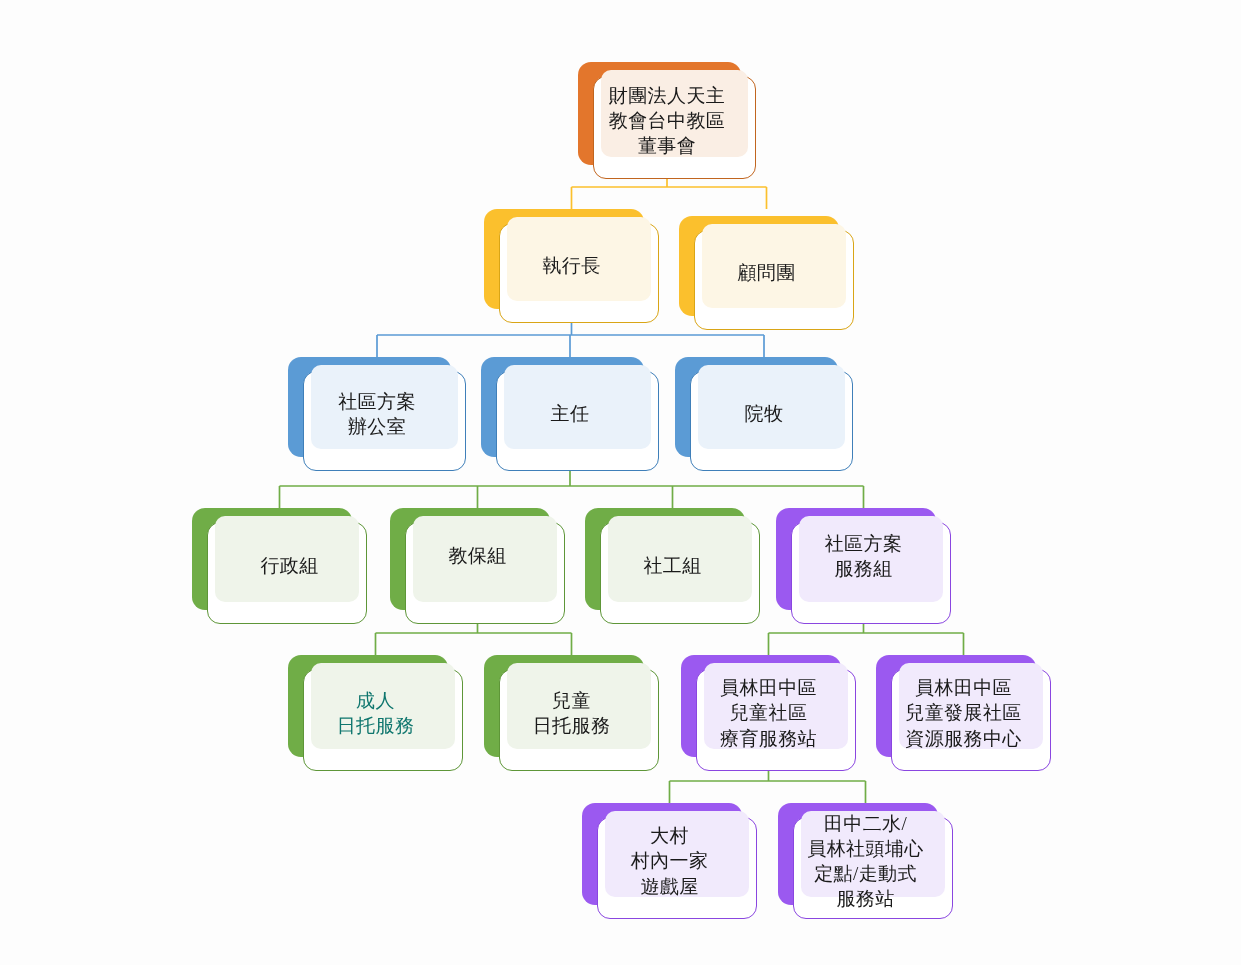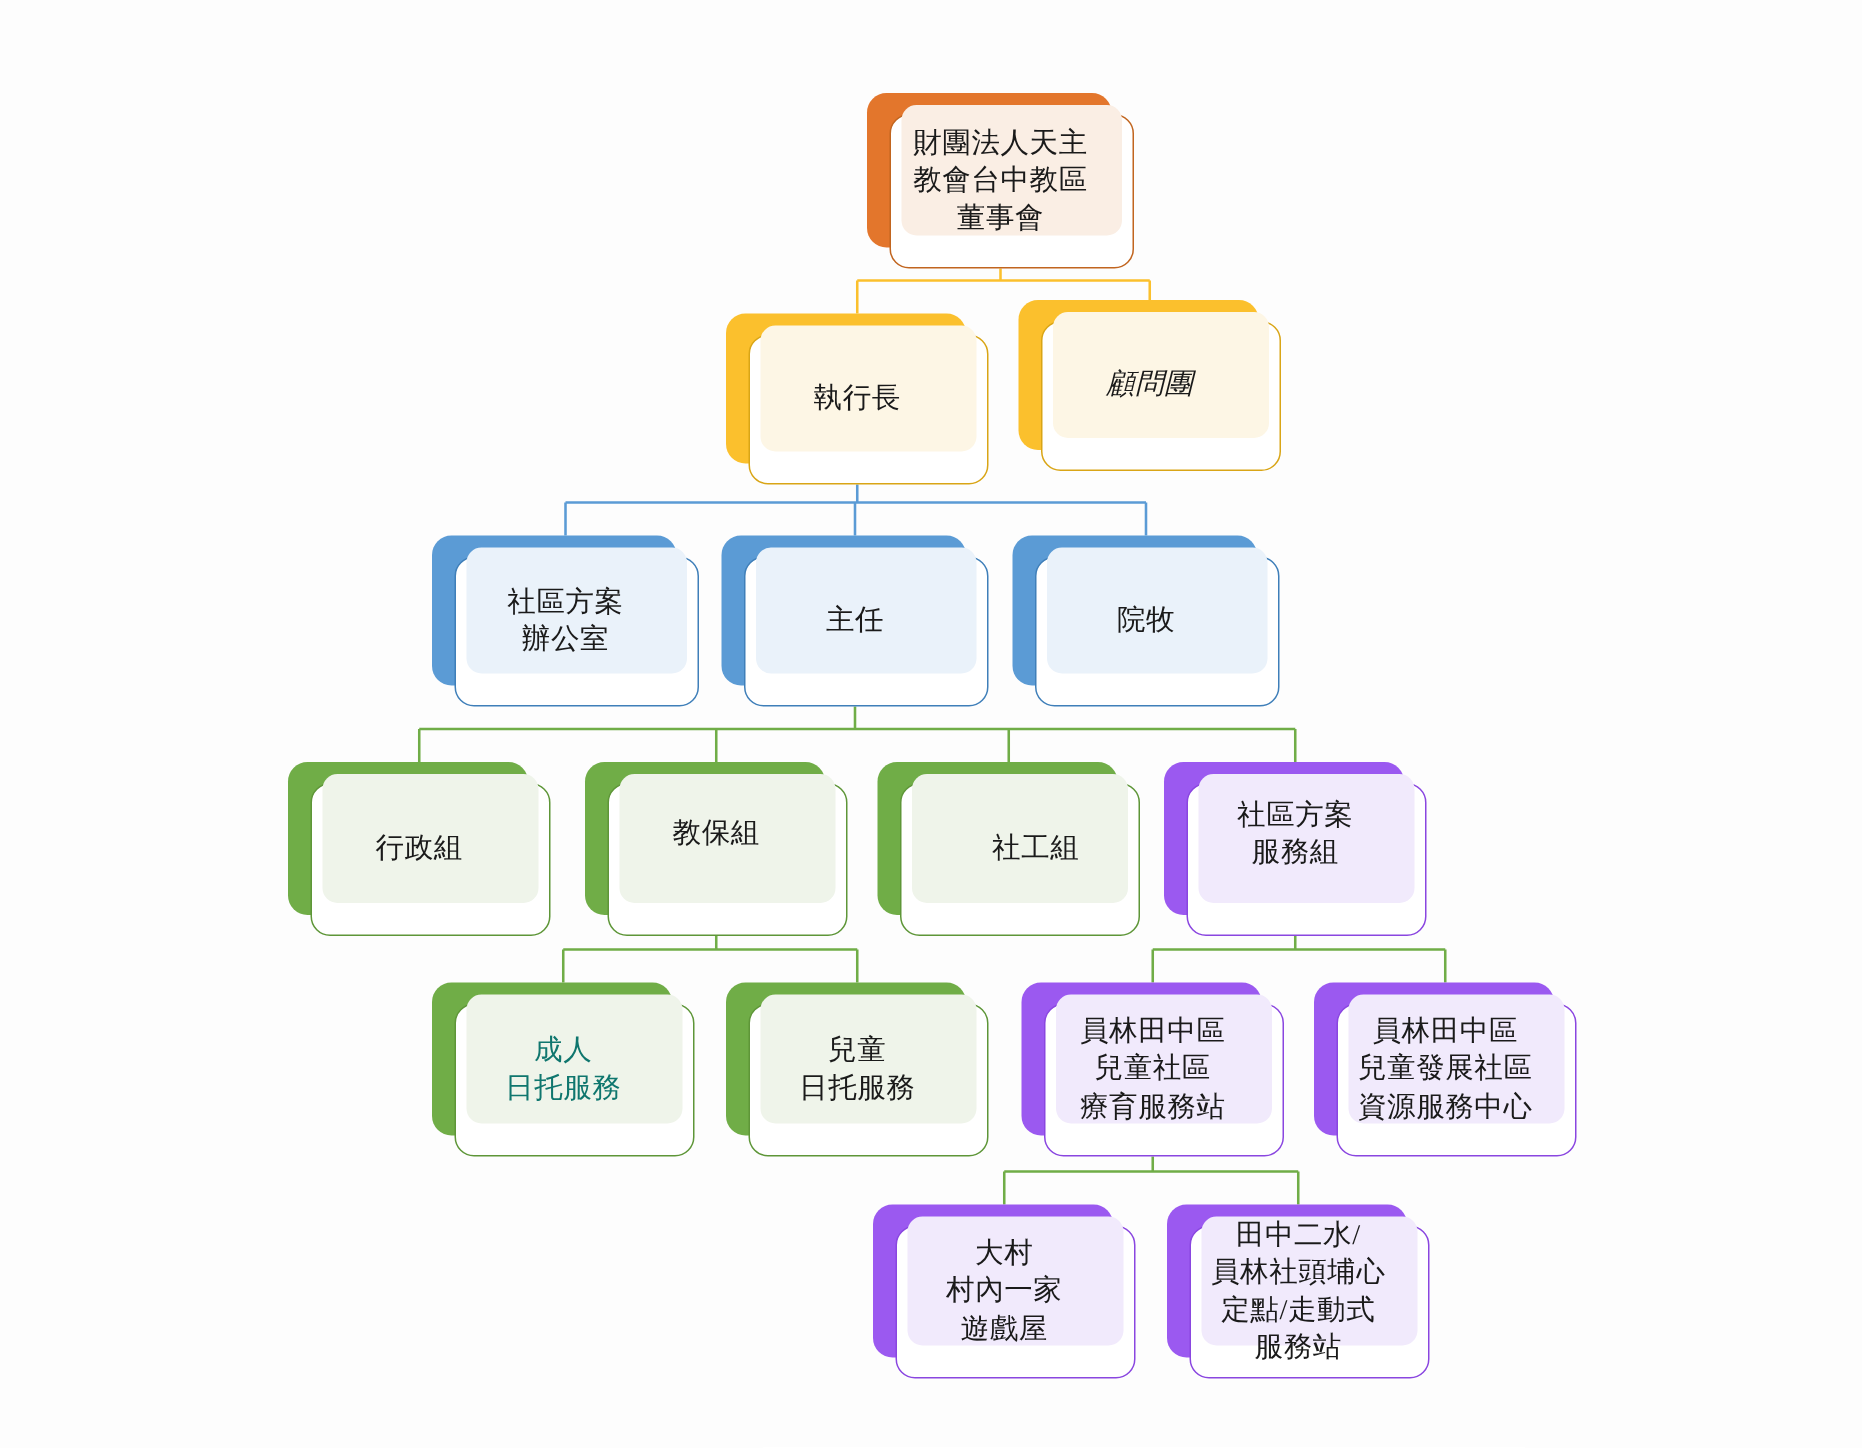--- a/index.html
+++ b/index.html
@@ -83,21 +83,21 @@
         <div class="label" style="font-size: 19px; top: 0px; height: 117px; display: flex; align-items: center; justify-content: center; color: rgb(26, 26, 26);">財團法人天主
 教會台中教區
 董事會</div>
       </div>
       <div class="node" style="left: 484px; top: 209px; width: 175px; height: 114px;">
         <div class="plate" style="width: 160px; height: 100px; background: rgb(251, 192, 45);"></div>
         <div class="card" style="left: 15px; top: 14px; width: 160px; height: 100px; border-color: rgb(217, 165, 22);"></div>
         <div class="fill" style="left: 23px; top: 8px; width: 144px; height: 84px; background: rgb(253, 246, 229);"></div>
         <div class="label" style="font-size: 19px; top: 0px; height: 114px; display: flex; align-items: center; justify-content: center; color: rgb(26, 26, 26); border-radius: 20px;">執行長</div>
       </div>
-      <div class="node" style="left: 679px; top: 200px; width: 175px; height: 114px; font-style: italic;">
+      <div class="node" style="left: 679px; top: 216px; width: 175px; height: 114px;">
         <div class="plate" style="width: 160px; height: 100px; background: rgb(251, 192, 45);"></div>
         <div class="card" style="left: 15px; top: 14px; width: 160px; height: 100px; border-color: rgb(217, 165, 22);"></div>
         <div class="fill" style="left: 23px; top: 8px; width: 144px; height: 84px; background: rgb(253, 246, 229);"></div>
         <div class="label" style="font-size: 19px; top: 0px; height: 114px; display: flex; align-items: center; justify-content: center; color: rgb(26, 26, 26);">顧問團</div>
       </div>
       <div class="node" style="left: 288px; top: 357px; width: 178px; height: 114px;">
         <div class="plate" style="width: 163px; height: 100px; background: rgb(91, 155, 213);"></div>
         <div class="card" style="left: 15px; top: 14px; width: 163px; height: 100px; border-color: rgb(63, 127, 185);"></div>
         <div class="fill" style="left: 23px; top: 8px; width: 147px; height: 84px; background: rgb(234, 242, 250);"></div>
         <div class="label" style="font-size: 19px; top: 0px; height: 114px; display: flex; align-items: center; justify-content: center; color: rgb(26, 26, 26);">社區方案
@@ -108,33 +108,33 @@
         <div class="card" style="left: 15px; top: 14px; width: 163px; height: 100px; border-color: rgb(63, 127, 185);"></div>
         <div class="fill" style="left: 23px; top: 8px; width: 147px; height: 84px; background: rgb(234, 242, 250);"></div>
         <div class="label" style="font-size: 19px; top: 0px; height: 114px; display: flex; align-items: center; justify-content: center; color: rgb(26, 26, 26);">主任</div>
       </div>
       <div class="node" style="left: 675px; top: 357px; width: 178px; height: 114px;">
         <div class="plate" style="width: 163px; height: 100px; background: rgb(91, 155, 213);"></div>
         <div class="card" style="left: 15px; top: 14px; width: 163px; height: 100px; border-color: rgb(63, 127, 185);"></div>
         <div class="fill" style="left: 23px; top: 8px; width: 147px; height: 84px; background: rgb(234, 242, 250);"></div>
         <div class="label" style="font-size: 19px; top: 0px; height: 114px; display: flex; align-items: center; justify-content: center; color: rgb(26, 26, 26);">院牧</div>
       </div>
-      <div class="node" style="left: 192px; top: 508px; width: 175px; height: 116px;">
+      <div class="node" style="left: 192px; top: 508px; width: 175px; height: 116px; padding-left: 20px;">
         <div class="plate" style="width: 160px; height: 102px; background: rgb(112, 173, 71);"></div>
         <div class="card" style="left: 15px; top: 14px; width: 160px; height: 102px; border-color: rgb(94, 150, 56);"></div>
         <div class="fill" style="left: 23px; top: 8px; width: 144px; height: 86px; background: rgb(239, 244, 234);"></div>
         <div class="label" style="font-size: 19px; top: 0px; height: 116px; display: flex; align-items: center; justify-content: center; color: rgb(26, 26, 26);">行政組</div>
       </div>
       <div class="node" style="left: 390px; top: 508px; width: 175px; height: 116px;">
         <div class="plate" style="width: 160px; height: 102px; background: rgb(112, 173, 71);"></div>
         <div class="card" style="left: 15px; top: 14px; width: 160px; height: 102px; border-color: rgb(94, 150, 56);"></div>
         <div class="fill" style="left: 23px; top: 8px; width: 144px; height: 86px; background: rgb(239, 244, 234);"></div>
         <div class="label" style="font-size: 19px; top: 0px; height: 96px; display: flex; align-items: center; justify-content: center; color: rgb(26, 26, 26);">教保組</div>
       </div>
-      <div class="node" style="left: 585px; top: 508px; width: 175px; height: 117px; padding-left: 36px;">
+      <div class="node" style="left: 585px; top: 508px; width: 175px; height: 117px;">
         <div class="plate" style="width: 160px; height: 102px; background: rgb(112, 173, 71);"></div>
         <div class="card" style="left: 15px; top: 14px; width: 160px; height: 102px; border-color: rgb(94, 150, 56);"></div>
         <div class="fill" style="left: 23px; top: 8px; width: 144px; height: 86px; background: rgb(239, 244, 234);"></div>
         <div class="label" style="font-size: 19px; top: 0px; height: 116px; display: flex; align-items: center; justify-content: center; color: rgb(26, 26, 26);">社工組</div>
       </div>
       <div class="node" style="left: 776px; top: 508px; width: 175px; height: 116px;">
         <div class="plate" style="width: 160px; height: 102px; background: rgb(155, 89, 240);"></div>
         <div class="card" style="left: 15px; top: 14px; width: 160px; height: 102px; border-color: rgb(138, 70, 224);"></div>
         <div class="fill" style="left: 23px; top: 8px; width: 144px; height: 86px; background: rgb(241, 234, 252);"></div>
         <div class="label" style="font-size: 19px; top: 0px; height: 96px; display: flex; align-items: center; justify-content: center; color: rgb(26, 26, 26);">社區方案

